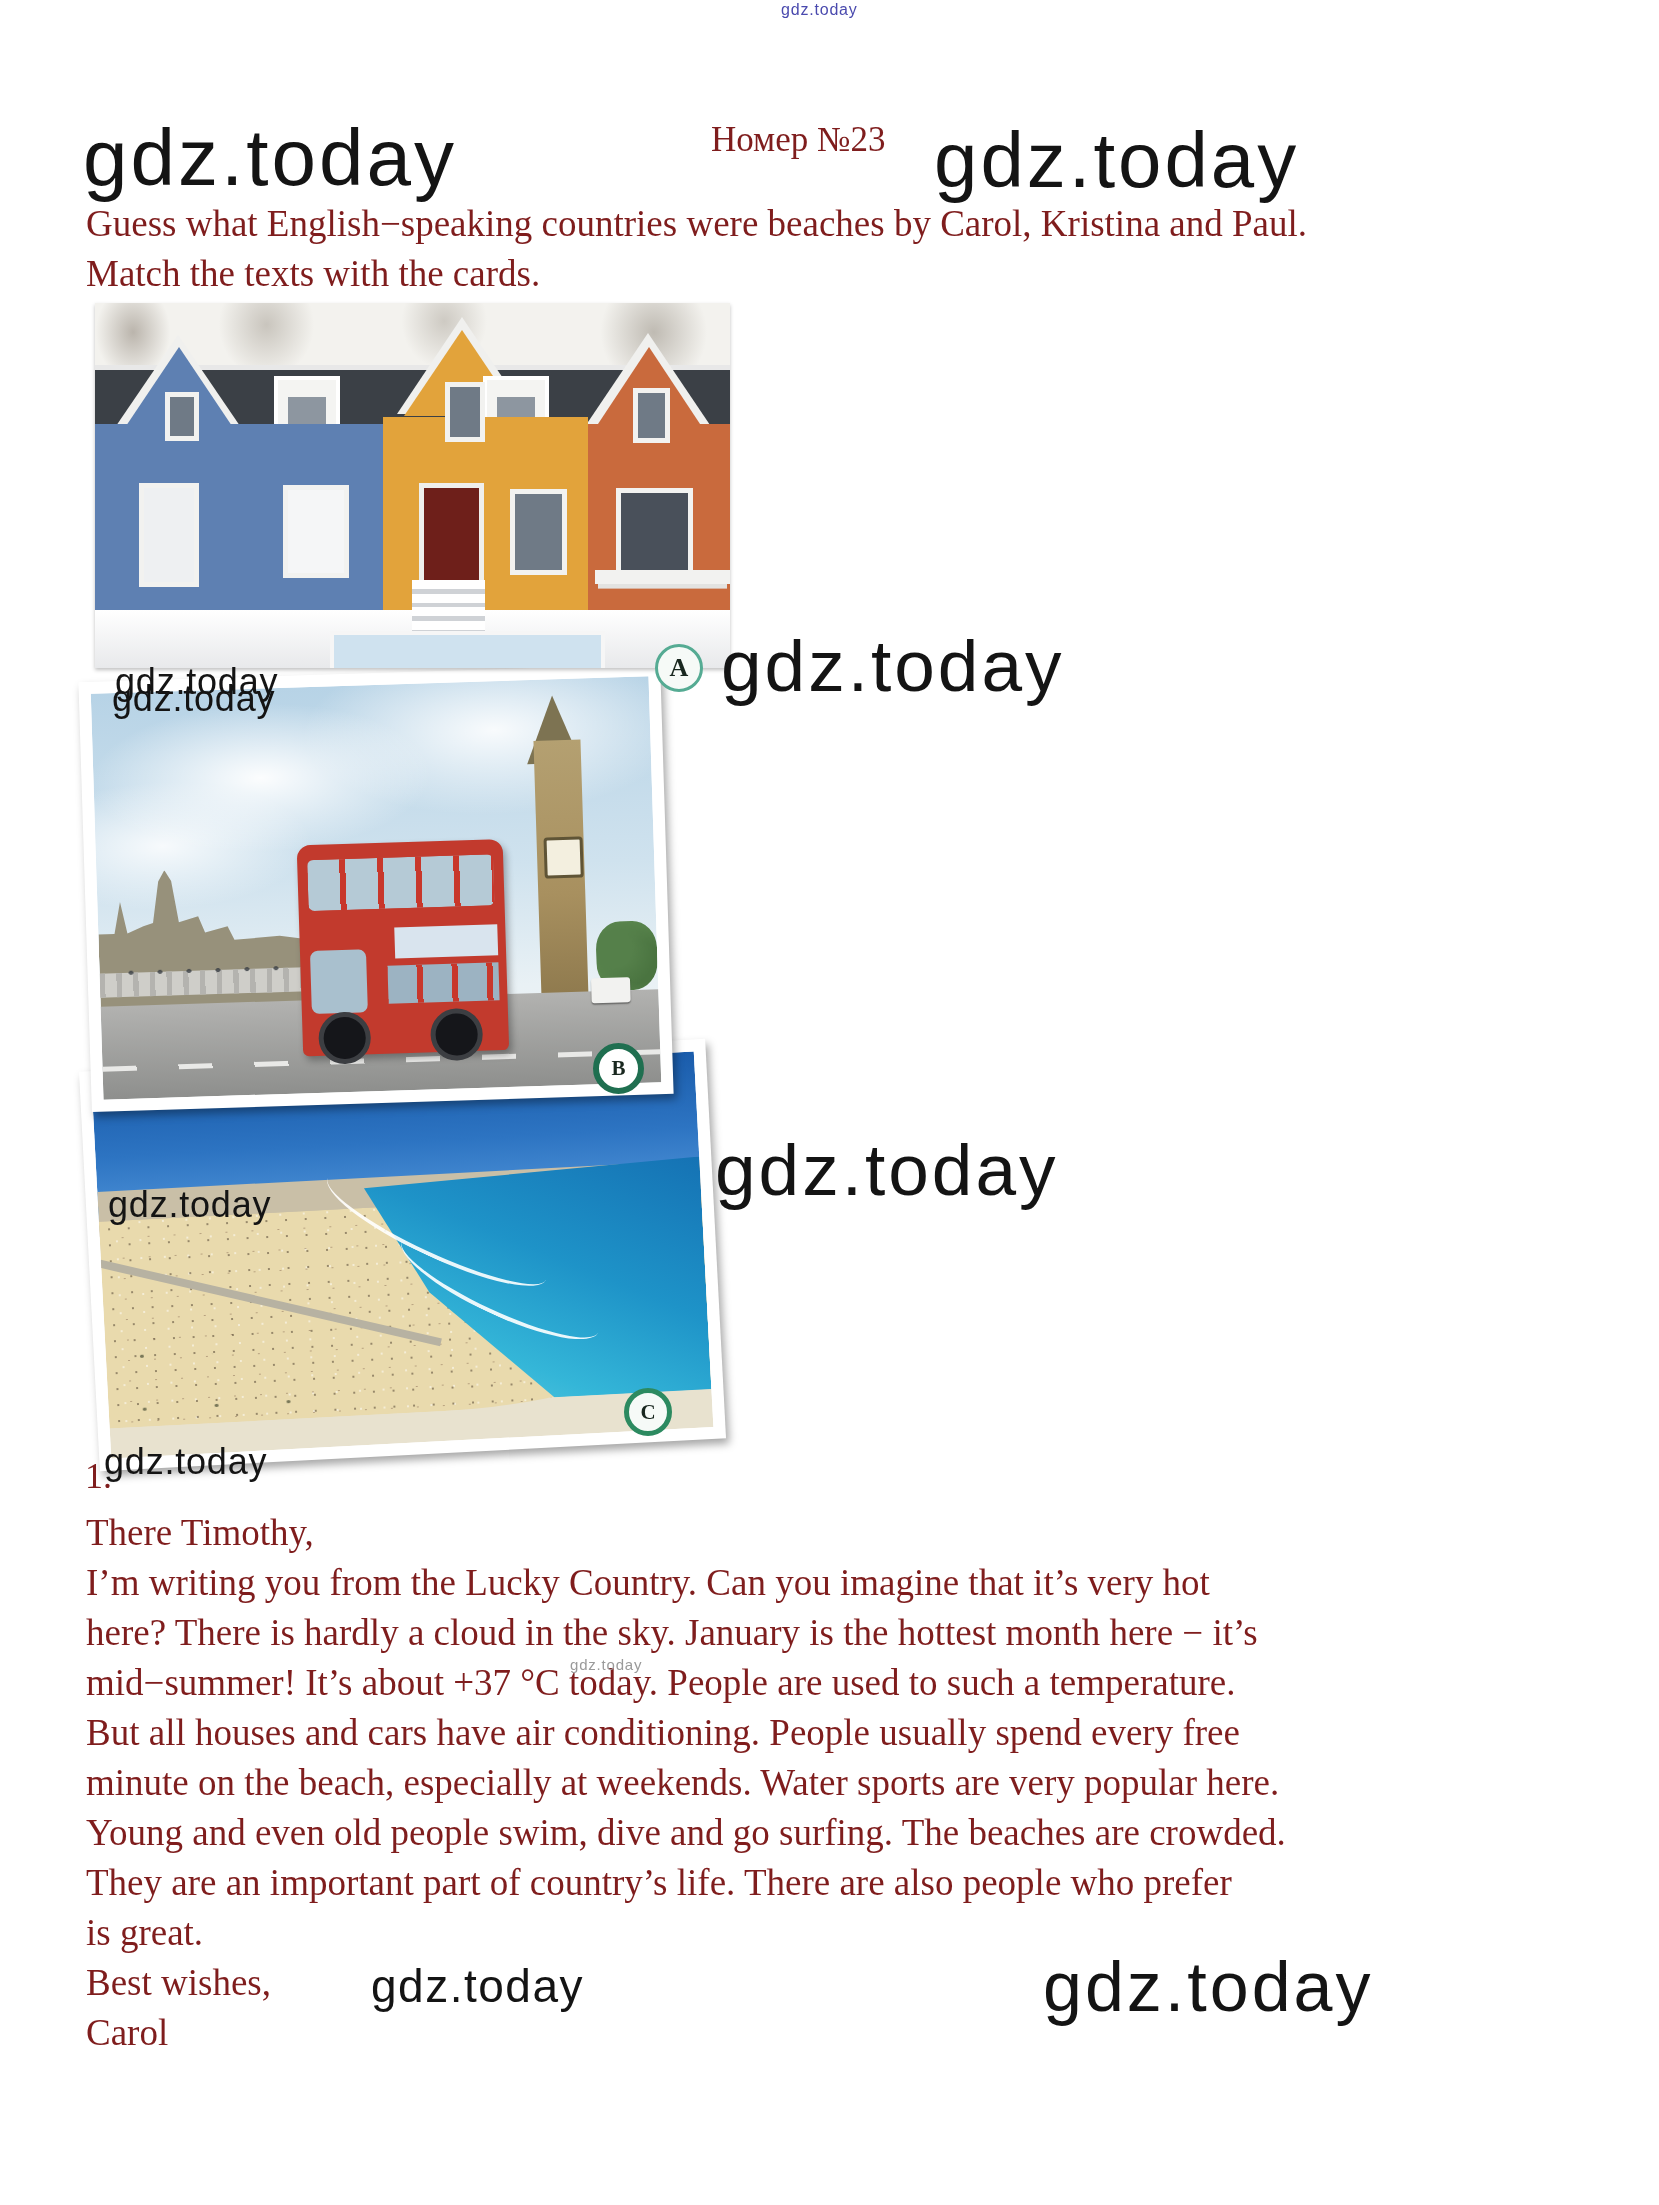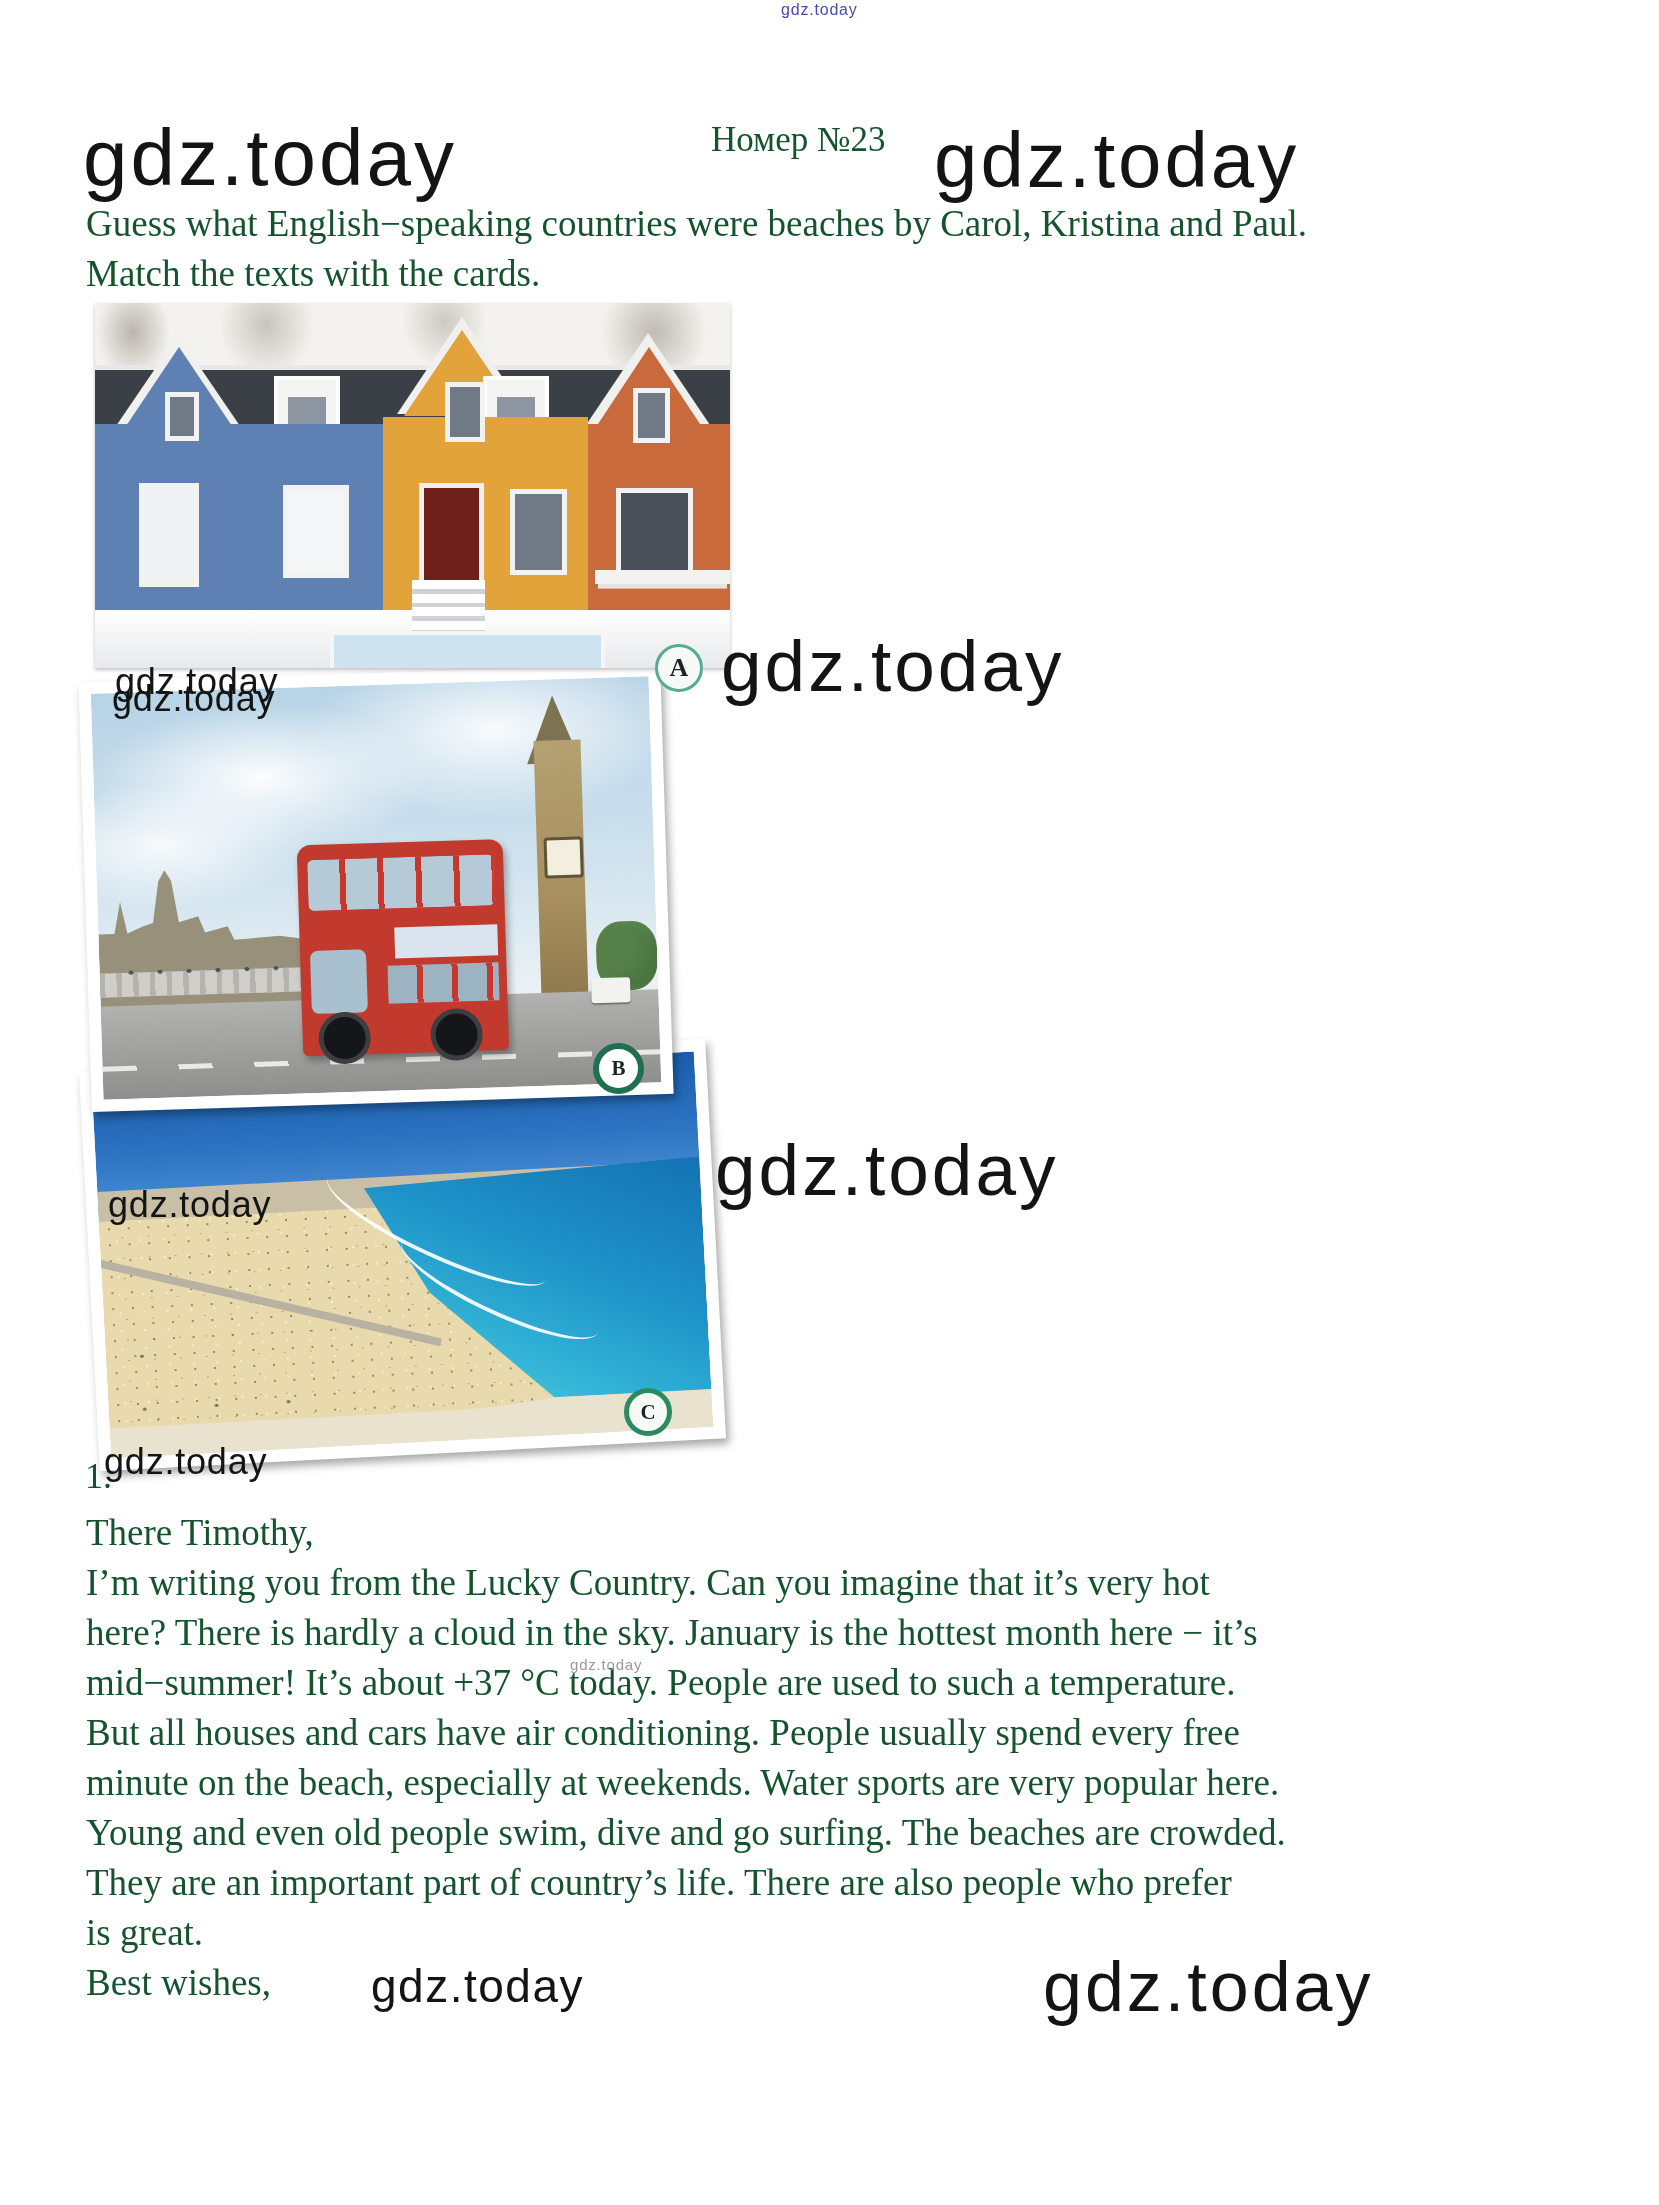--- a/index.html
+++ b/index.html
@@ -1,20 +1,20 @@
 <!DOCTYPE html>
 <html style="font-size:12px"><head>
 <meta charset="utf-8">
 <style>
   html,body{margin:0;padding:0;background:#ffffff;}
   body{width:1660px;height:2205px;position:relative;overflow:hidden;
        font-family:"Liberation Serif", serif;color:#0d0d0d;}
   .abs{position:absolute;}
   
-  .serif{font-family:"Liberation Serif", serif;color:#14532d;}
+  .serif{font-family:"Liberation Serif", serif;color:#7f1d1d;}
   .wm{font-family:"Liberation Sans","DejaVu Sans",sans-serif;font-weight:300;
       color:#141414;letter-spacing:1.5px;line-height:1;white-space:nowrap;z-index:5;}
   .wm-big{font-size:76px;letter-spacing:3px;}
   .wm-med{font-size:36px;letter-spacing:0.8px;}
   .nomer{font-size:35px;line-height:1.1;}
   .bodytext{font-size:37px;line-height:50px;white-space:nowrap;}
   
   .photo{position:absolute;overflow:hidden;background:#dddddd;}
   .card{position:absolute;background:#ffffff;padding:12px;
         box-shadow:3px 5.3px 9px rgba(0,0,0,0.35);}
@@ -224,20 +224,21 @@
   <div class="serif bodytext">There Timothy,</div>
   <div class="serif bodytext">I’m writing you from the Lucky Country. Can you imagine that it’s very hot</div>
   <div class="serif bodytext">here? There is hardly a cloud in the sky. January is the hottest month here − it’s</div>
   <div class="serif bodytext">mid−summer! It’s about +37 °C today. People are used to such a temperature.</div>
   <div class="serif bodytext">But all houses and cars have air conditioning. People usually spend every free</div>
   <div class="serif bodytext">minute on the beach, especially at weekends. Water sports are very popular here.</div>
   <div class="serif bodytext">Young and even old people swim, dive and go surfing. The beaches are crowded.</div>
   <div class="serif bodytext">They are an important part of country’s life. There are also people who prefer</div>
   <div class="serif bodytext">is great.</div>
   <div class="serif bodytext">Best wishes,</div>
+  <div class="serif bodytext">Carol</div>
 </div>
 
 <div class="abs wm" style="left:570px;top:1657px;font-size:15px;color:#9a9a9a;letter-spacing:0.8px;">gdz.today</div>
 
 <div class="abs wm" style="left:371px;top:1963px;font-size:46px;letter-spacing:1.5px;">gdz.today</div>
 
 <div class="abs wm wm-big" style="left:1043px;top:1952px;font-size:70px;">gdz.today</div>
 
 
 </body></html>

